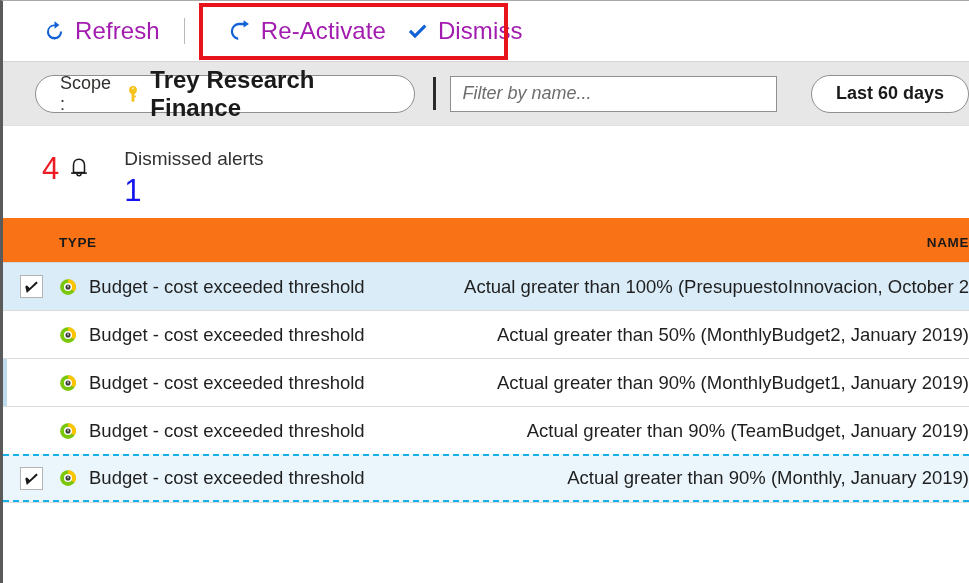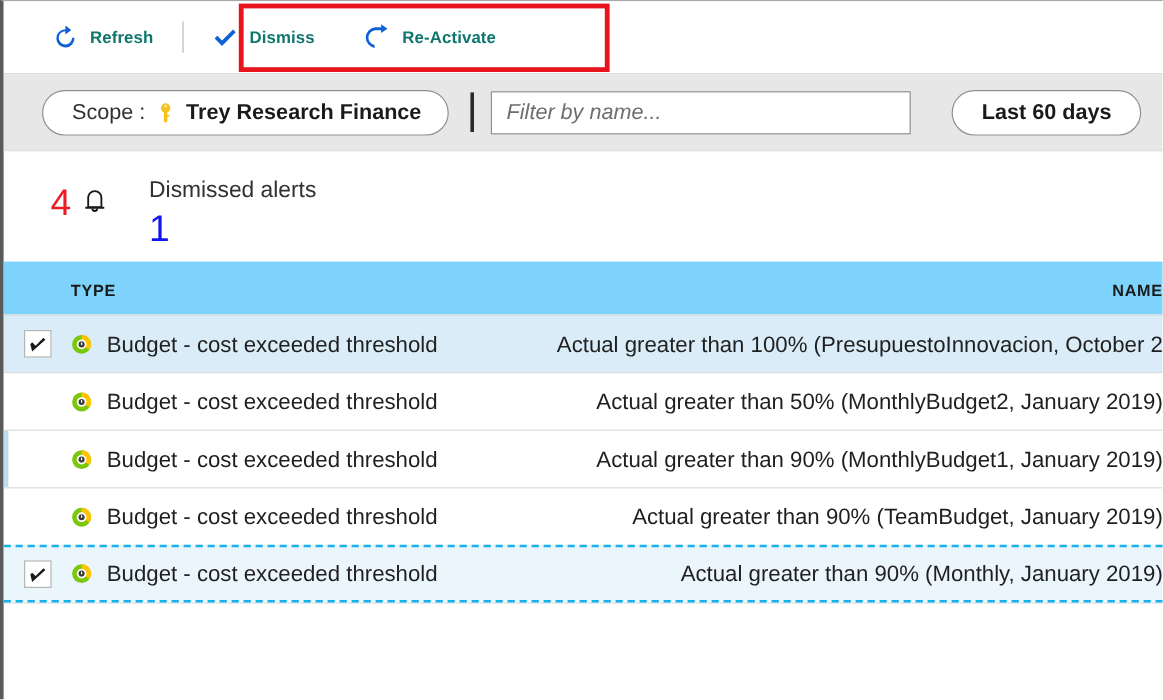--- a/index.html
+++ b/index.html
@@ -32,24 +32,23 @@
     align-items: center;
     gap: 9px;
     height: 40px;
     padding: 0 10px;
     cursor: pointer;
     background: transparent;
     border: none;
     white-space: nowrap;
   }
   .cmd-label {
-    font-size: 14px;
-    color: #0f766e;
+    font-size: 24px;
+    color: #a21caf;
     letter-spacing: .1px;
-    font-weight: bold;
   }
   .cmd-sep {
     width: 1px; height: 26px;
     background: #b9b9b9;
     margin: 0 13px 0 14px;
   }
   .icon { display: inline-flex; align-items: center; justify-content: center; }
 
   
   .redbox {
@@ -74,21 +73,21 @@
     align-items: center;
     gap: 8px;
     height: 38px;
     padding: 0 22px 0 24px;
     background: #ffffff;
     border: 1px solid #8f8f8f;
     border-radius: 19px;
     cursor: pointer;
   }
   .scope-prefix { font-size: 18px; color: #31302f; }
-  .scope-value { font-size: 18px; font-weight: bold; color: #1a1a1a; }
+  .scope-value { font-size: 24px; font-weight: bold; color: #1a1a1a; }
   .vsep {
     width: 3px; height: 33px;
     background: #2b2b2b;
     margin: 0 14px 0 18px;
   }
   .filter-input {
     width: 350px; height: 36px;
     background: #ffffff;
     border: 1px solid #8f8f8f;
     padding: 0 12px;
@@ -123,21 +122,21 @@
   .sum-count.red { color: #ec1c24; }
   .sum-count.blue { color: #1414f0; }
 
   
   .tbl { width: 100%; }
   .thead {
     display: flex;
     height: 44px;
     align-items: flex-end;
     padding-bottom: 12px;
-    background: #7dd3fc;
+    background: #f97316;
   }
   .th {
     font-size: 13.5px;
     font-weight: bold;
     color: #1a1a1a;
     letter-spacing: .6px;
   }
   .col-check { width: 56px; flex: 0 0 56px; display:flex; align-items:center; justify-content:center; }
   .col-type  { width: 392px; flex: 0 0 392px; display:flex; align-items:center; gap:12px; }
   .col-name  { flex: 1 1 auto; display:flex; align-items:center; overflow:hidden;justify-content:flex-end; }
@@ -188,36 +187,36 @@
       <span class="icon">
         <svg width="23" height="23" viewBox="0 0 24 24">
           <path d="M12 4.6V1.2l5.1 4-5.1 4V6.2a5.8 5.8 0 1 0 5.8 5.8h2.1A7.9 7.9 0 1 1 12 4.6z" fill="#1061d6"></path>
         </svg>
       </span>
       <span class="cmd-label">Refresh</span>
     </div>
 
     <div class="cmd-sep"></div>
 
+    <div class="cmd-btn" style="margin-left:20px">
+      <span class="icon">
+        <svg width="24" height="24" viewBox="0 0 24 24">
+          <path d="M8.4 3.1v3.2h4.9a6.1 6.1 0 0 1 .6 12.1l-.2 2.5a8.6 8.6 0 0 0-.4-17.1H8.4V1.2L3.1 4.9l5.3 3.7z" fill="#1061d6" transform="scale(-1,1) translate(-24,0)"></path>
+        </svg>
+      </span>
+      <span class="cmd-label">Re-Activate</span>
+    </div>
+
     <div class="cmd-btn">
       <span class="icon">
         <svg width="23" height="23" viewBox="0 0 24 24">
           <path d="M3 12.6l2.3-2.3 4.1 4.1L19 4.8l2.3 2.3L9.4 19.1z" fill="#1061d6"></path>
         </svg>
       </span>
       <span class="cmd-label">Dismiss</span>
-    </div>
-
-    <div class="cmd-btn" style="margin-left:20px">
-      <span class="icon">
-        <svg width="24" height="24" viewBox="0 0 24 24">
-          <path d="M8.4 3.1v3.2h4.9a6.1 6.1 0 0 1 .6 12.1l-.2 2.5a8.6 8.6 0 0 0-.4-17.1H8.4V1.2L3.1 4.9l5.3 3.7z" fill="#1061d6" transform="scale(-1,1) translate(-24,0)"></path>
-        </svg>
-      </span>
-      <span class="cmd-label">Re-Activate</span>
     </div>
 
     <div class="redbox"></div>
   </div>
 
   <div class="filterbar">
 
     <div class="scope-chip">
       <span class="scope-prefix">Scope :</span>
       <span class="icon">

